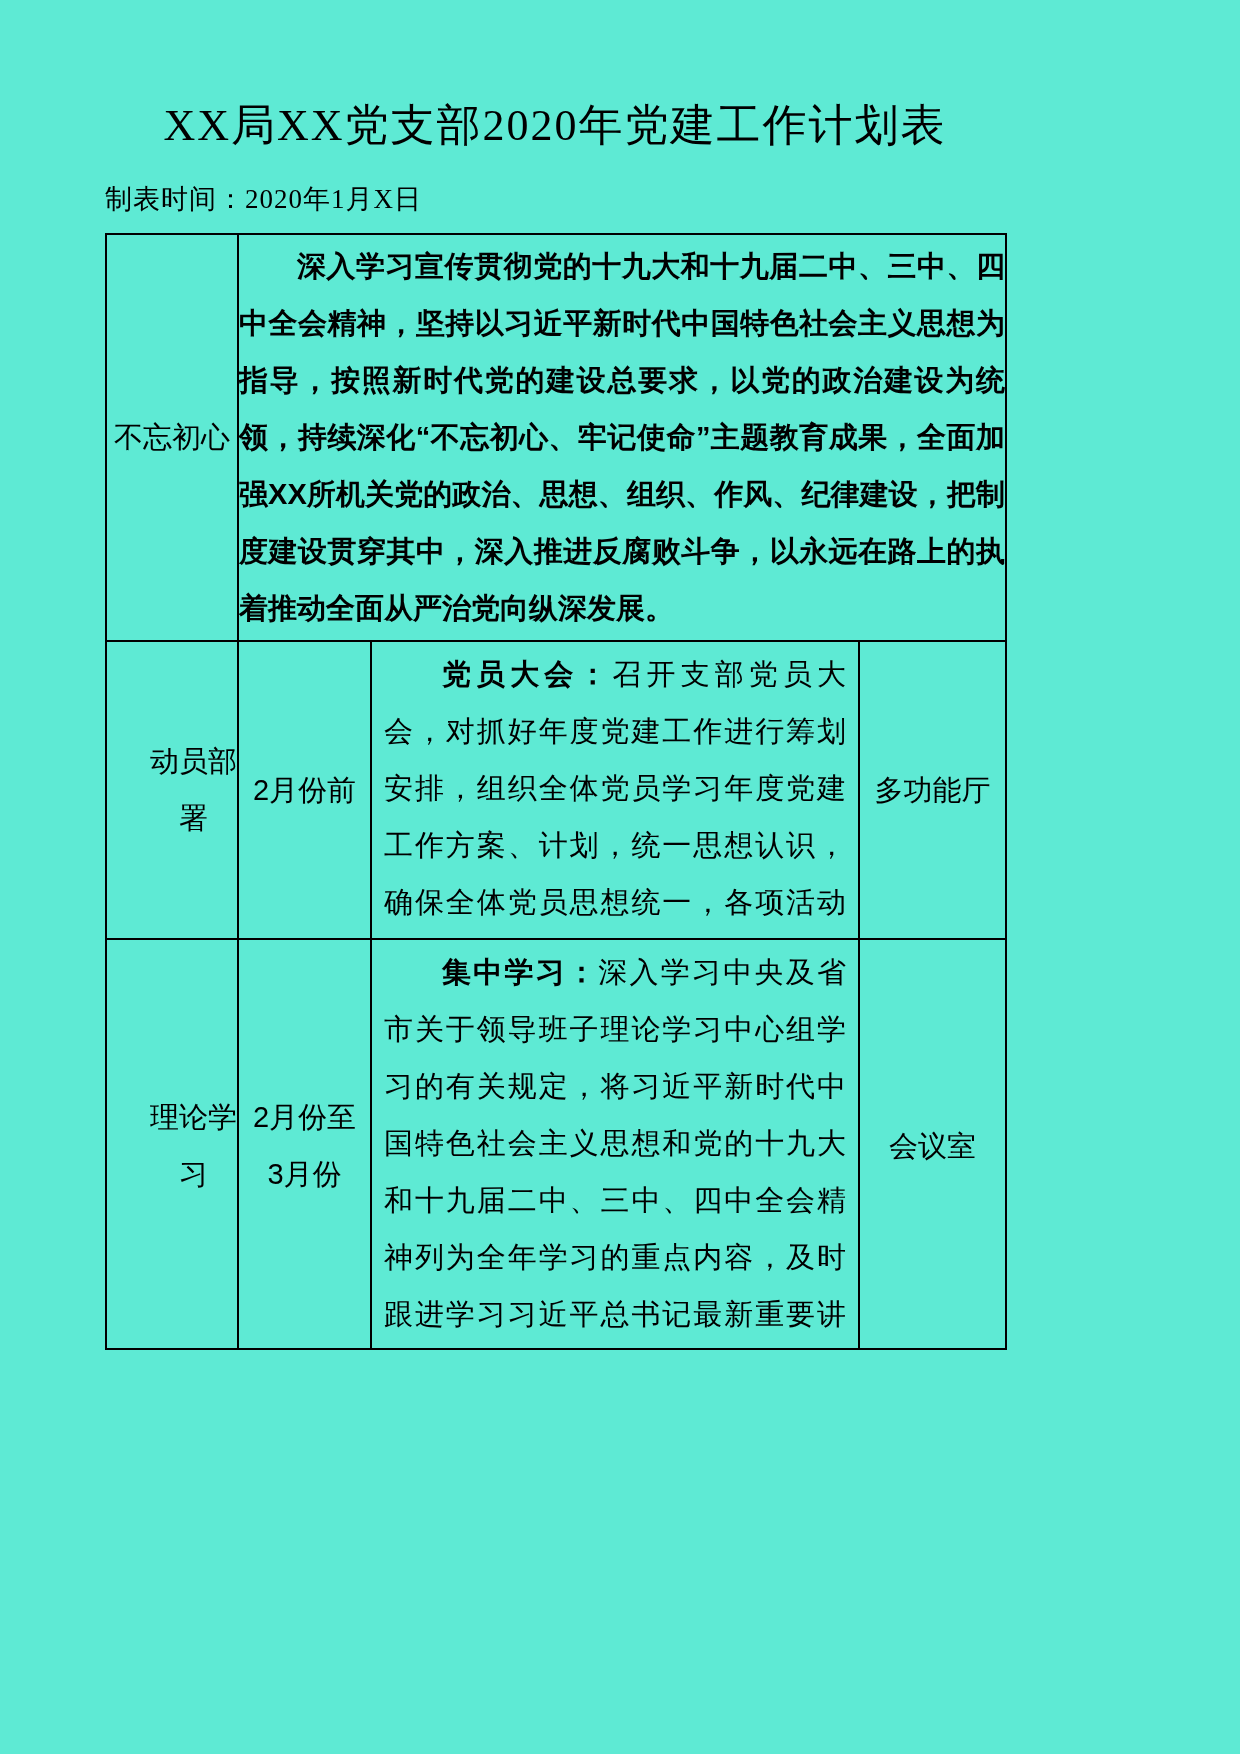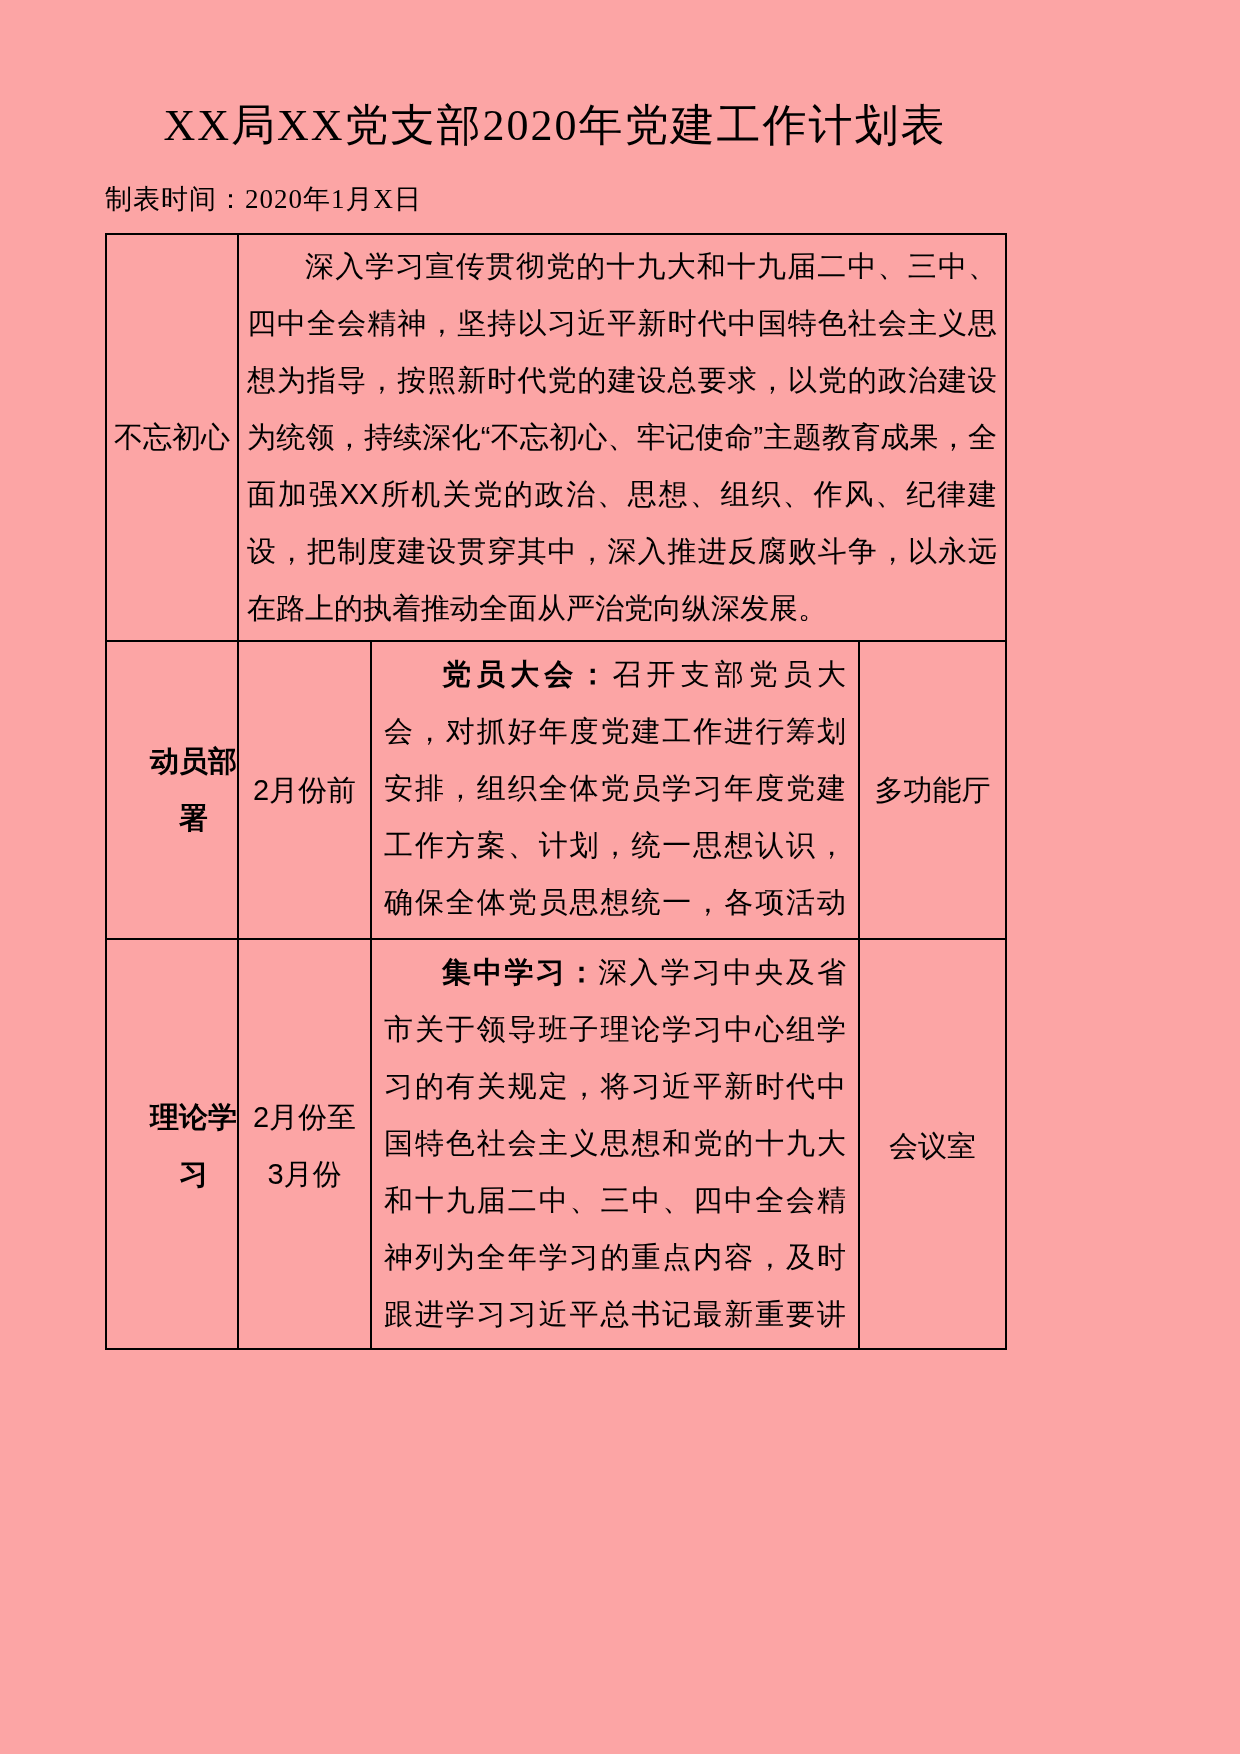--- a/index.html
+++ b/index.html
@@ -1,21 +1,21 @@
 <!DOCTYPE html>
 <html><head>
 <meta charset="utf-8">
 <style>
   * { margin: 0; padding: 0; box-sizing: border-box; }
   html, body { background: #ffffff; }
   .page {
     position: relative;
     width: 1240px;
     height: 1754px;
-    background: #fca5a5;
+    background: #5eead4;
     color: #000000;
     padding: 98px 0 0 105px;
     font-family: "Liberation Sans", sans-serif;
     overflow: hidden;
   }
   .content { width: 900px; }
   .doc-title {
     font-family: "Liberation Serif", serif;
     font-size: 44px;
     font-weight: 500;
@@ -43,40 +43,40 @@
     color: #000000;
   }
   .c-step  { width: 132px; }
   .c-time  { width: 133px; }
   .c-body  { width: 488px; }
   .c-place { width: 147px; }
 
   .cell-center { text-align: center; }
 
   .guiding-row td { height: 407px; }
-  .guiding-content { padding: 2px 8px; vertical-align: middle; }
+  .guiding-content { padding: 2px 0; vertical-align: middle; font-weight: bold; }
   .clip-7 { max-height: 400px; overflow: hidden; }
   .clip-5 { max-height: 288px; overflow: hidden; }
 
   .para {
     text-indent: 2em;
     text-align: justify;
     text-justify: inter-ideograph;
     word-break: break-all;
   }
   .lead { font-weight: bold; }
 
   .header-row td { height: 60px; text-align: center; }
 
   .row-mobilize td { height: 296px; }
   .row-theory td  { height: 404px; vertical-align: top; }
   .row-theory td.pad-top { padding-top: 4px; }
 
   .body-cell { padding: 4px 12px; }
-  .step-label { font-weight: bold; text-align: center; padding-left: 43px; }
+  .step-label { font-weight: normal; text-align: center; padding-left: 43px; }
   .time-cell { text-align: center; white-space: pre-line; }
   .place-cell { text-align: center; }
 </style>
 </head>
 <body>
 
 <div class="page">
   <div class="content">
 
     <h1 class="doc-title">XX局XX党支部2020年党建工作计划表</h1>

